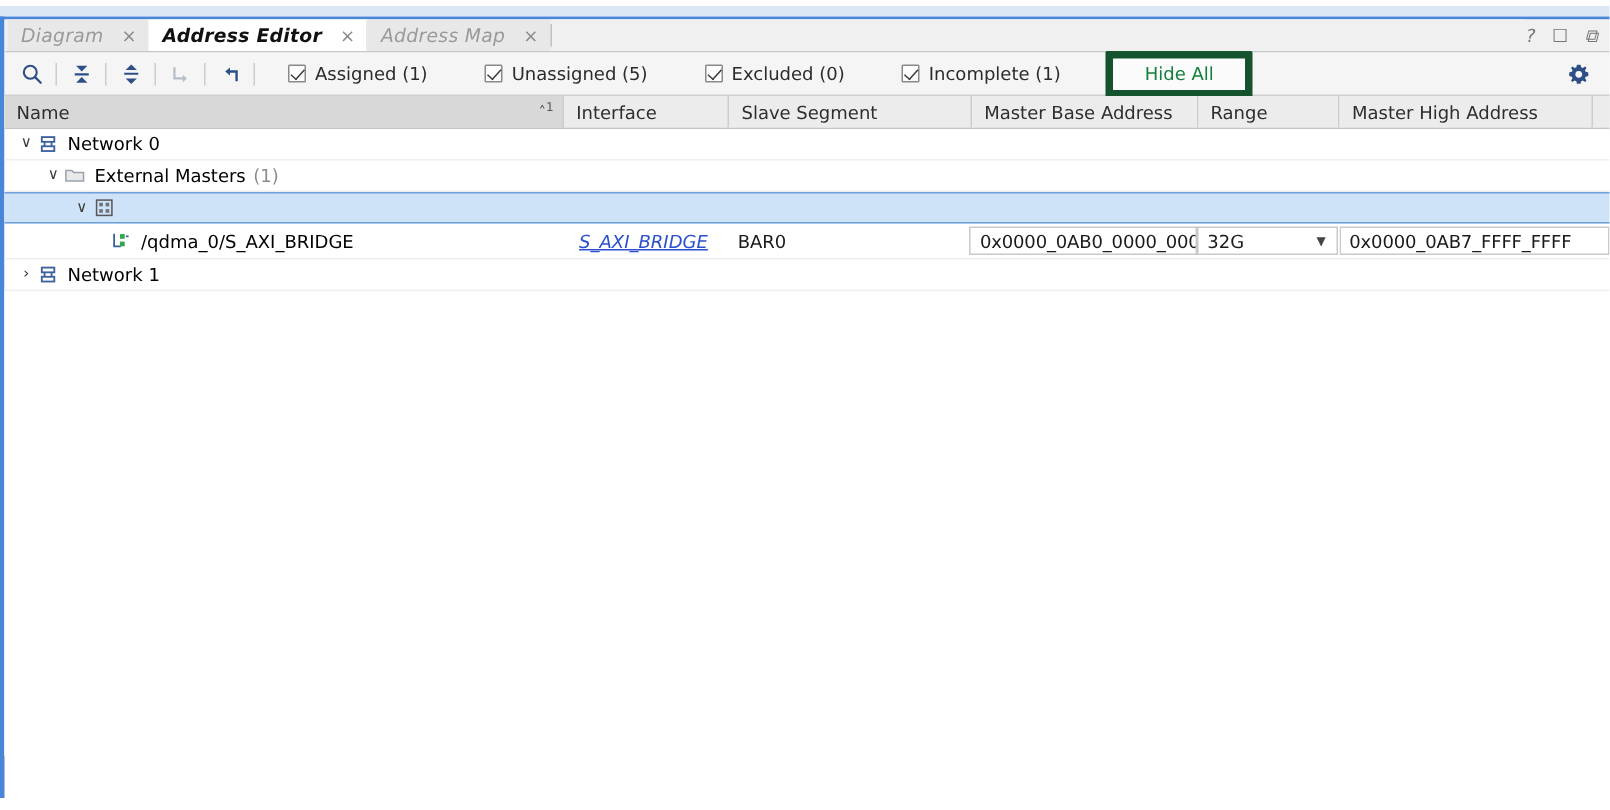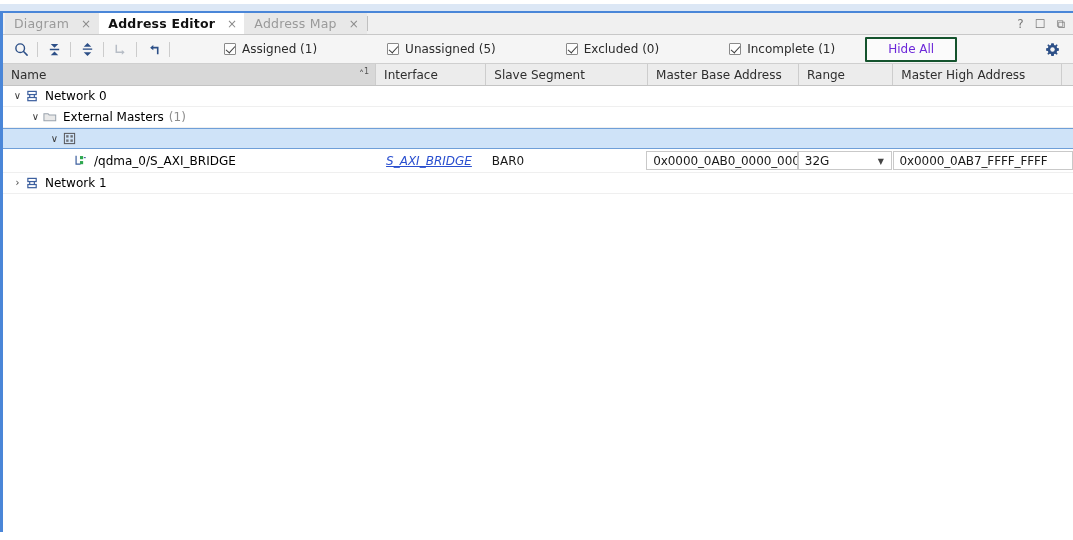--- a/index.html
+++ b/index.html
@@ -44,20 +44,21 @@
 
   
   .tabbar {
     position: relative;
     height: 21px;
     background: #f0f0f0;
     border-bottom: 1px solid #c8c8c8;
     display: flex;
     align-items: stretch;
     padding-left: 2px;
+    font-style: italic;
   }
   .tab {
     display: flex;
     align-items: center;
     height: 21px;
     padding: 0 7px 0 9px;
     background: #e8e8e8;
     color: #9a9a9a;
     font-size: 12.5px;
     letter-spacing: 0.2px;
@@ -115,21 +116,20 @@
     display: flex;
     align-items: center;
     margin-left: 18px;
     gap: 0;
   }
   .chk {
     display: flex;
     align-items: center;
     margin-right: 38px;
     white-space: nowrap;
-    margin-left: 32px;
   }
   .chk .box {
     width: 12px; height: 12px;
     border: 1px solid #8a8a8a;
     background: #fdfdfd;
     border-radius: 1px;
     margin-right: 6px;
     position: relative;
     box-sizing: border-box;
   }
@@ -139,24 +139,24 @@
     left: 3px; top: 0px;
     width: 4px; height: 8px;
     border: solid #3c3c3c;
     border-width: 0 1.6px 1.6px 0;
     transform: rotate(42deg);
   }
   .chk .lbl { font-size: 12px; color: #2b2b2b; }
   .hide-all-btn {
     margin-left: -8px;
     width: 88px; height: 21px;
-    border: 2px solid #14532d;
+    border: 5px solid #14532d;
     background: #fbfbfb;
     font-size: 12px;
-    color: #6d28d9;
+    color: #15803d;
     display: flex;
     align-items: center;
     justify-content: center;
     font-family: inherit;
     border-radius: 1px;
   }
   .toolbar-right {
     position: absolute;
     right: 9px; top: 0; bottom: 0;
     display: flex; align-items: center;

